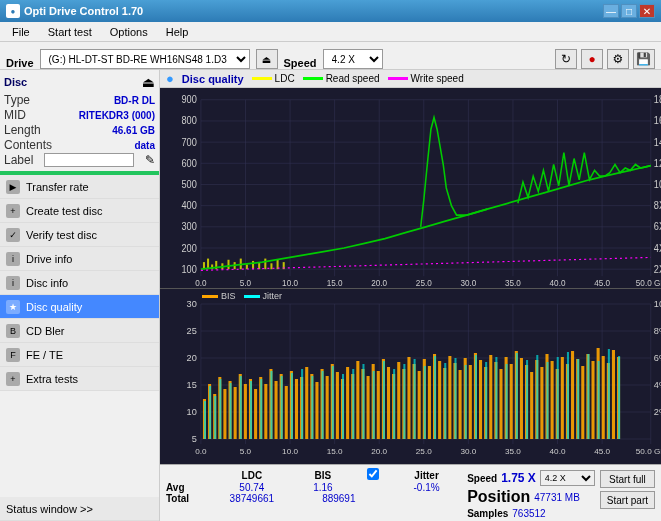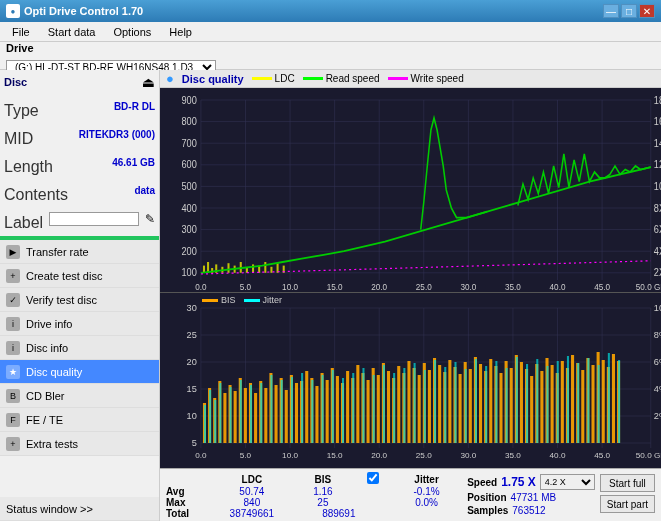--- a/index.html
+++ b/index.html
@@ -32,25 +32,24 @@
       border-bottom: 1px solid #ccc;
       gap: 2px;
     }
     .menu-item { padding: 2px 8px; font-size: 11px; cursor: pointer; }
     
     
     .drive-bar {
       background: #f0f0f0;
       height: 28px;
       display: flex;
-      align-items: flex-start;
+      align-items: flex-end;
       padding: 0 6px;
       border-bottom: 1px solid #ccc;
       gap: 6px;
-      flex-direction: column;
     }
     .drive-label { font-size: 11px; font-weight: bold; }
     .drive-select {
       height: 20px;
       font-size: 10px;
       border: 1px solid #999;
       background: white;
       padding: 0 4px;
       width: 210px;
     }
@@ -104,21 +103,21 @@
     }
     .disc-header {
       display: flex;
       align-items: center;
       justify-content: space-between;
       margin-bottom: 3px;
     }
     .disc-title { font-size: 11px; font-weight: bold; color: #000060; }
     .disc-icon { font-size: 14px; cursor: pointer; }
     .disc-row { display: flex; justify-content: space-between; align-items: center; margin-bottom: 1px; }
-    .disc-key { font-size: 16px; color: #333; margin-top: 9px; }
+    .disc-key { font-size: 12px; color: #333; }
     .disc-val { font-size: 10px; color: #0000cc; font-weight: bold; text-align: right; }
     .disc-label-row { display: flex; justify-content: space-between; align-items: center; }
     .disc-label-input { width: 90px; height: 14px; border: 1px solid #999; font-size: 9px; }
     
     
     .nav-btn {
       height: 24px;
       display: flex;
       align-items: center;
       padding: 0 6px;
@@ -204,21 +203,21 @@
   </div>
   <div class="title-bar-controls">
     <div class="tb-btn">—</div>
     <div class="tb-btn">□</div>
     <div class="tb-btn close">✕</div>
   </div>
 </div>
 
 <div class="menu-bar">
   <div class="menu-item">File</div>
-  <div class="menu-item">Start data</div>
+  <div class="menu-item">Start test</div>
   <div class="menu-item">Options</div>
   <div class="menu-item">Help</div>
 </div>
 
 <div class="drive-bar">
   <span class="drive-label">Drive</span>
   <select class="drive-select">
     <option>(G:)  HL-DT-ST BD-RE  WH16NS48 1.D3</option>
   </select>
   <div class="eject-btn">⏏</div>
@@ -644,47 +643,40 @@
               <td style="width:60px;text-align:center;font-weight:bold;">Jitter</td>
             </tr>
             <tr>
               <td style="font-weight:bold;margin-left:12px;">Avg</td>
               <td style="text-align:center;color:#0000cc;">50.74</td>
               <td style="text-align:center;color:#0000cc;">1.16</td>
               <td></td>
               <td style="text-align:center;color:#0000cc;">-0.1%</td>
             </tr>
             <tr>
-              <td style="font-weight:bold;">Max</td>
-              <td style="text-align:center;color:#0000cc;">840</td>
-              <td style="text-align:center;color:#0000cc;">25</td>
-              <td></td>
-              <td style="text-align:center;color:#0000cc;">0.0%</td>
-            </tr>
-            <tr>
               <td style="font-weight:bold;">Total</td>
               <td style="text-align:center;color:#0000cc;">38749661</td>
               <td style="text-align:right;color:#0000cc;">889691</td>
               <td></td>
               <td></td>
             </tr>
           </tbody>
             </table>
         </div>
         <div style="width:5px;"></div>
         <div style="display:flex;flex-direction:column;gap:2px;margin-top:2px;">
           <div style="display:flex;gap:4px;align-items:center;">
             <span style="font-size:10px;font-weight:bold;">Speed</span>
             <span style="font-size:12px;color:#0000cc;font-weight:bold;">1.75 X</span>
             <select style="height:16px;font-size:9px;border:1px solid #999;width:55px;">
               <option>4.2 X</option>
             </select>
           </div>
           <div style="display:flex;gap:4px;align-items:center;">
-            <span style="font-size:10px;font-weight:bold;">Position</span>
+            <span style="font-size:16px;font-weight:bold;">Position</span>
             <span style="font-size:10px;color:#0000cc;">47731 MB</span>
           </div>
           <div style="display:flex;gap:4px;align-items:center;">
             <span style="font-size:10px;font-weight:bold;">Samples</span>
             <span style="font-size:10px;color:#0000cc;">763512</span>
           </div>
         </div>
         <div style="width:5px;"></div>
         <div style="display:flex;flex-direction:column;gap:3px;margin-top:2px;">
           <button class="start-btn">Start full</button>

